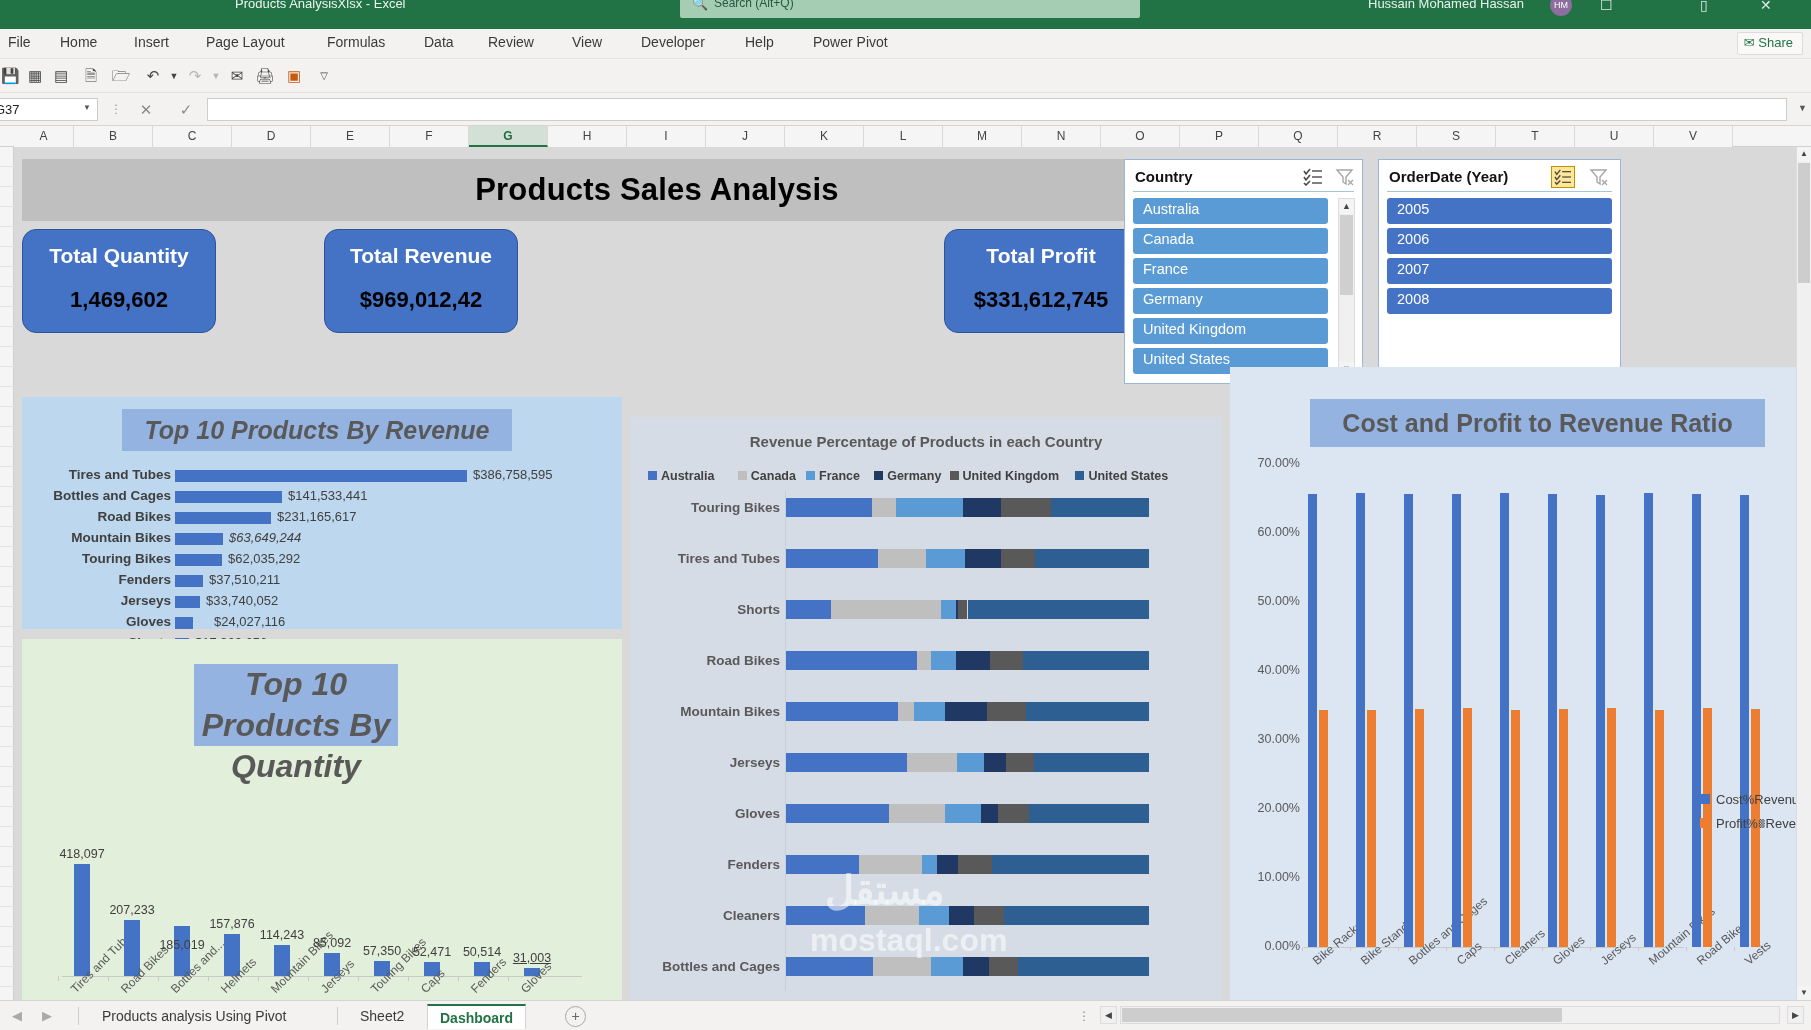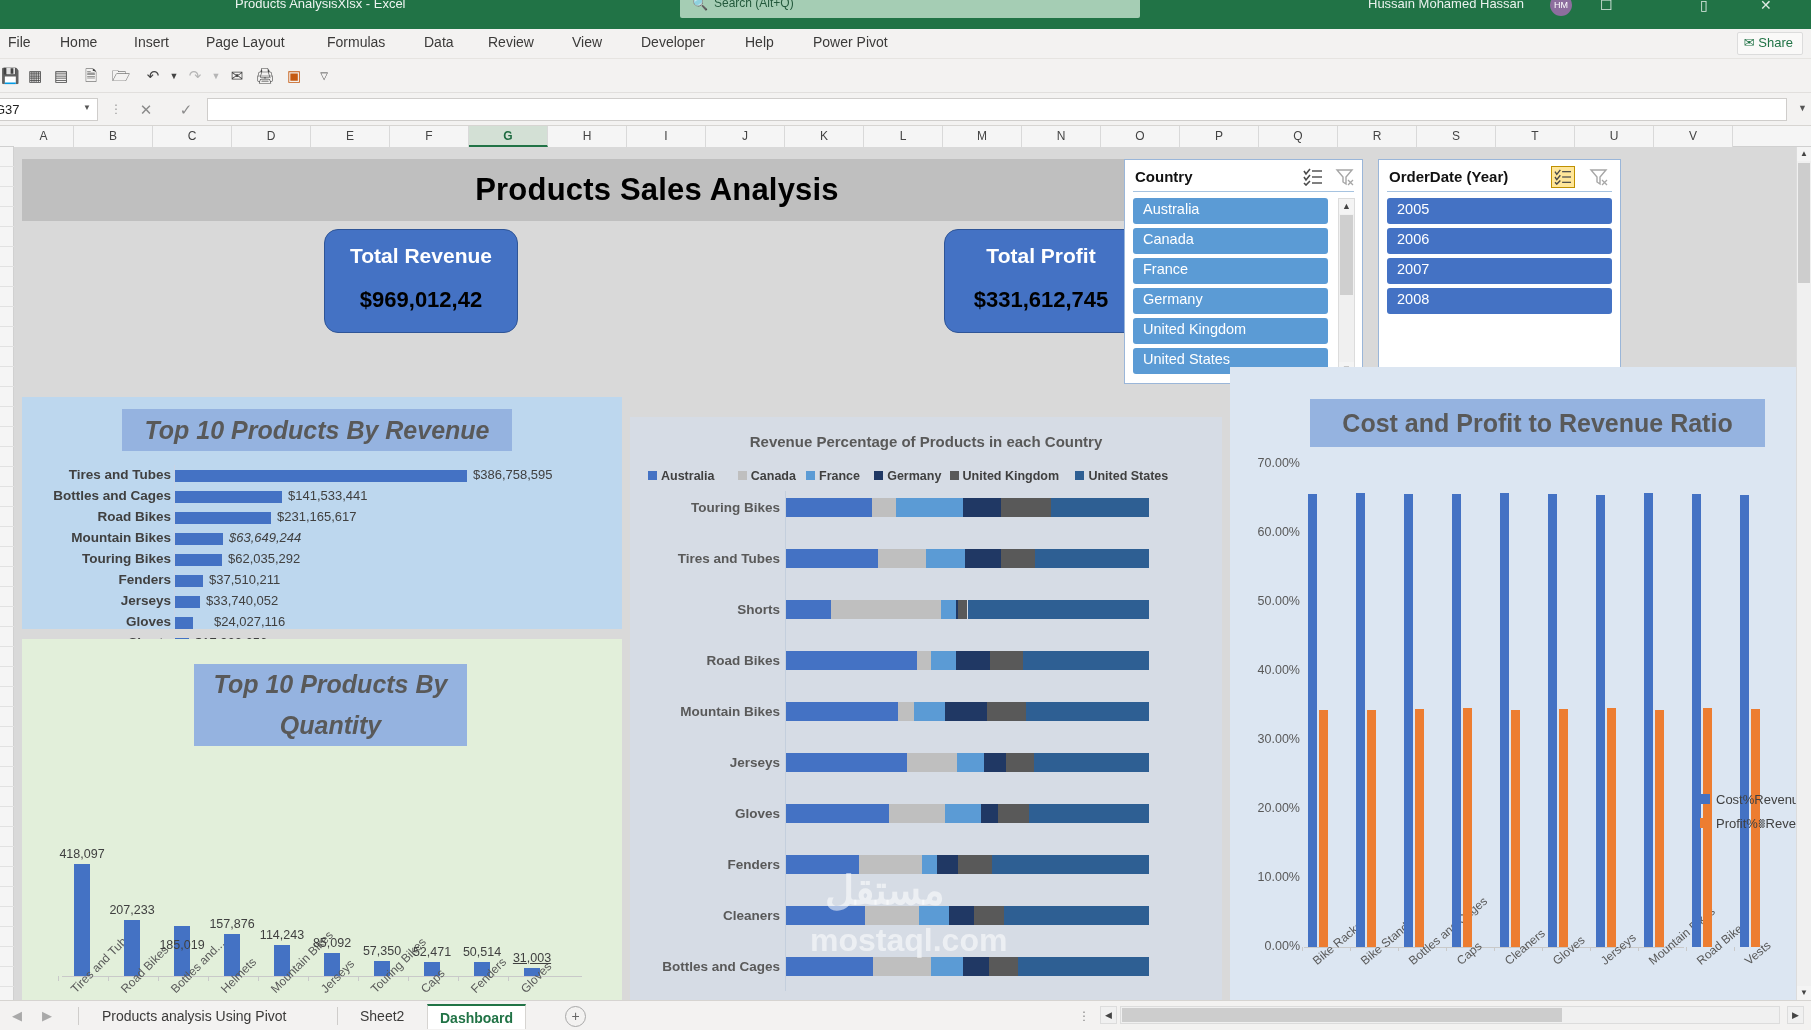--- a/index.html
+++ b/index.html
@@ -297,20 +297,24 @@
     <div class="rh" style="top: 840px;"></div>
   </div>
 
 <div class="grid">
   <div class="dash-bg"></div>
 
   <div class="banner">
     <h1>Products Sales Analysis</h1>
   </div>
 
+  <div class="kpi" style="left:8px;   width:194px;">
+    <div class="k-t">Total Quantity</div>
+    <div class="k-v">1,469,602</div>
+  </div>
   <div class="kpi" style="left:310px; width:194px;">
     <div class="k-t">Total Revenue</div>
     <div class="k-v">$969,012,42</div>
   </div>
   <div class="kpi" style="left:930px; width:194px;">
     <div class="k-t">Total Profit</div>
     <div class="k-v">$331,612,745</div>
   </div>
 
   <div class="slicer" style="left:1110px; top:12px; width:239px; height:225px;">
@@ -421,21 +425,21 @@
         </div>
         <div class="hb-row" style="left: 0px; top: 258px; width: 600px;">
           <div class="hb-lab" style="right: 451px;">Cleaners</div>
           <div class="hb-bar" style="left: 153px; width: 12px; background: rgb(68, 114, 196);"></div>
           <div class="hb-val" style="left: 171px;">$15,744,810</div>
         </div>
       </div>
   </div>
 
   <div class="panel" style="left:8px; top:492px; width:600px; height:361px; background:#e2efda;">
-    <div class="ptitle" style="left:172px; top:25px; width:273px; height:82px; font-size:25px; line-height:41px;">Top 10 Products By Quantity</div>
+    <div class="ptitle" style="left:172px; top:25px; width:204px; height:82px; font-size:32px; line-height:41px;">Top 10 Products By Quantity</div>
     <div id="cc-body">
         <div class="cc-axis" style="left: 40px; top: 337px; width: 520px;"></div>
         <div class="cc-tick" style="left: 36px; top: 337px;"></div>
         <div class="cc-bar" style="left: 52px; top: 225px; height: 112px; background: rgb(68, 114, 196);"></div>
         <div class="cc-val" style="left: 33px; top: 208px; width: 54px;">418,097</div>
         <div class="cc-xlab" style="left: 46px; top: 347px;">Tires and Tubes</div>
         <div class="cc-tick" style="left: 86px; top: 337px;"></div>
         <div class="cc-bar" style="left: 102px; top: 281px; height: 56px; background: rgb(68, 114, 196);"></div>
         <div class="cc-val" style="left: 83px; top: 264px; width: 54px;">207,233</div>
         <div class="cc-xlab" style="left: 96px; top: 347px;">Road Bikes</div>

